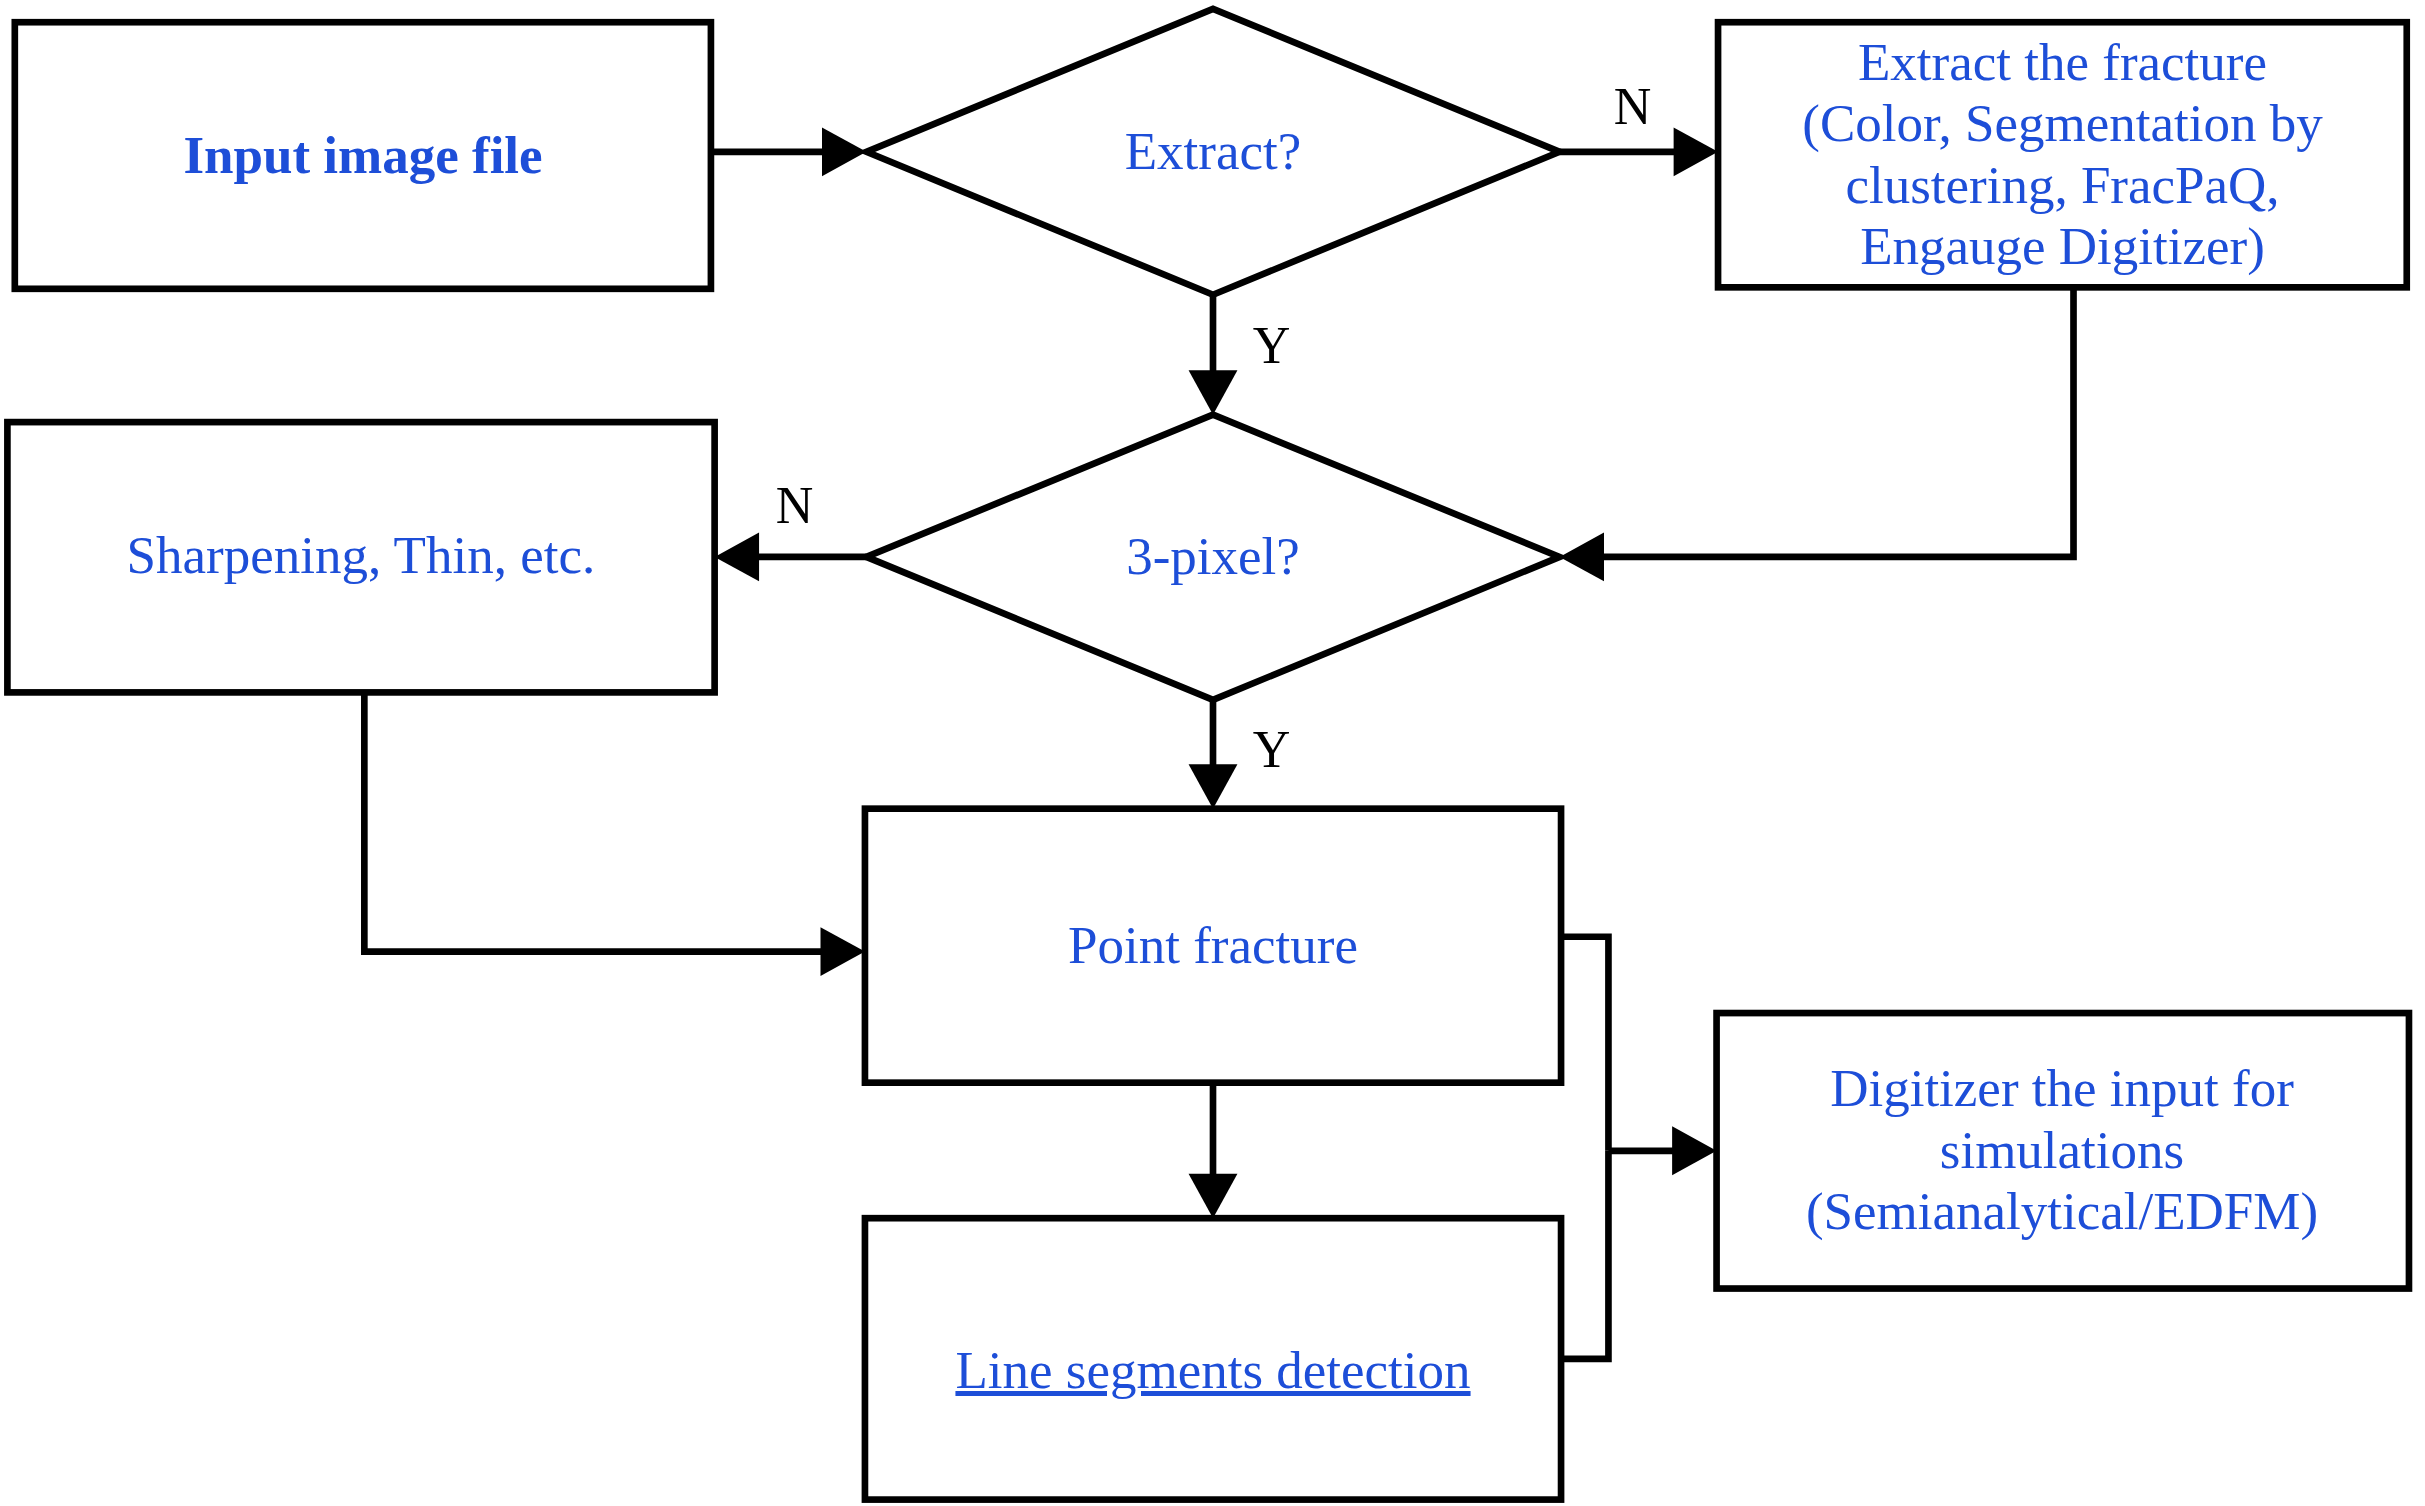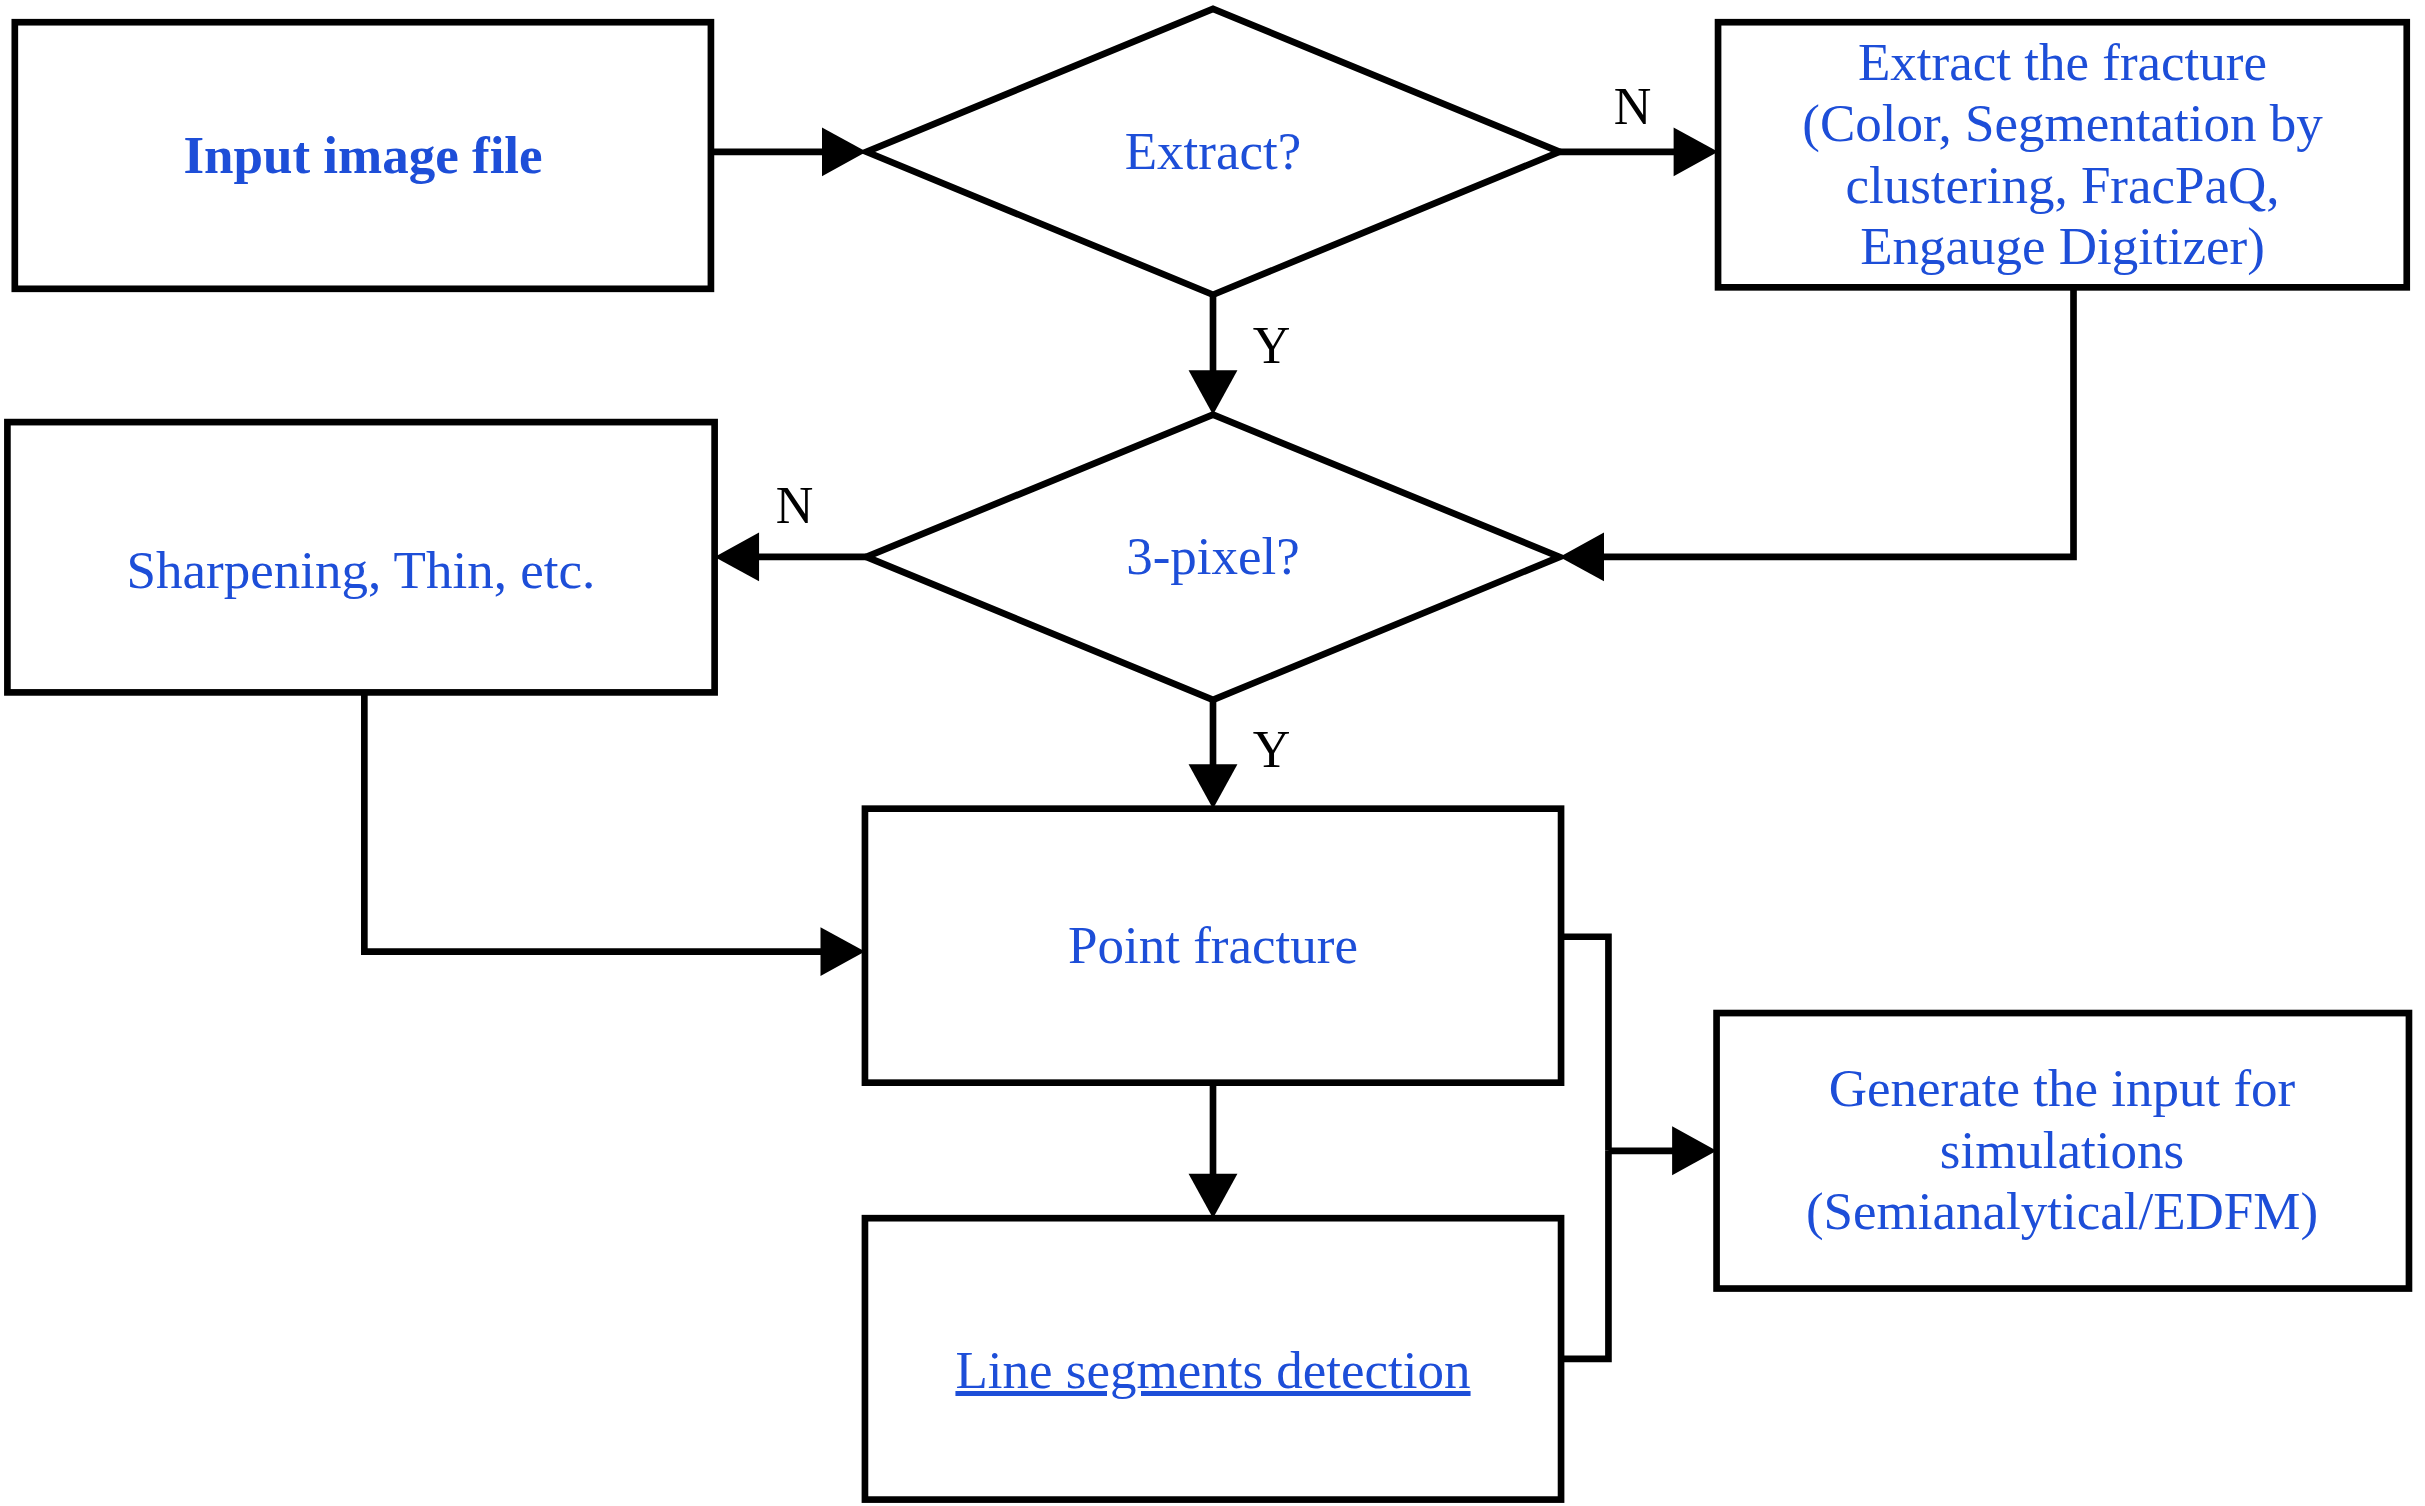--- a/index.html
+++ b/index.html
@@ -126,29 +126,29 @@
 
   <div class="node-text" style="left:15px; top:22px; width:696px; height:267px;font-weight:bold;">Input image file</div>
 
   <div class="node-text" style="left:991px; top:104px; width:444px; height:96px;">Extract?</div>
 
   <div class="node-text" style="left:1724px; top:21px; width:677px; height:267px;">Extract the fracture
 (Color, Segmentation by
 clustering, FracPaQ,
 Engauge Digitizer)</div>
 
-  <div class="node-text" style="left:7.4px; top:436px; width:707px; height:270px;">Sharpening, Thin, etc.</div>
+  <div class="node-text" style="left:7.4px; top:421px; width:707px; height:270px;">Sharpening, Thin, etc.</div>
 
   <div class="node-text" style="left:991px; top:509px; width:444px; height:96px;">3-pixel?</div>
 
   <div class="node-text" style="left:865px; top:809px; width:696px; height:274px;">Point fracture</div>
 
   <div class="node-text" style="left:865px; top:1218px; width:696px; height:281px; align-items:flex-start; padding-top:122px; box-sizing:border-box;text-decoration:underline;">Line segments detection</div>
 
-  <div class="node-text" style="left:1716px; top:1013px; width:692px; height:275px;">Generate the input for
+  <div class="node-text" style="left:1716px; top:1013px; width:692px; height:275px;">Digitizer the input for
 simulations
 (Semianalytical/EDFM)</div>
 
   <div class="edge-label" style="left:1599px; top:81px; width:67px;">N</div>
 
   <div class="edge-label" style="left:1238px; top:320px; width:67px;">Y</div>
 
   <div class="edge-label" style="left:761px; top:480px; width:67px;">N</div>
 
   <div class="edge-label" style="left:1238px; top:724px; width:67px;">Y</div>

